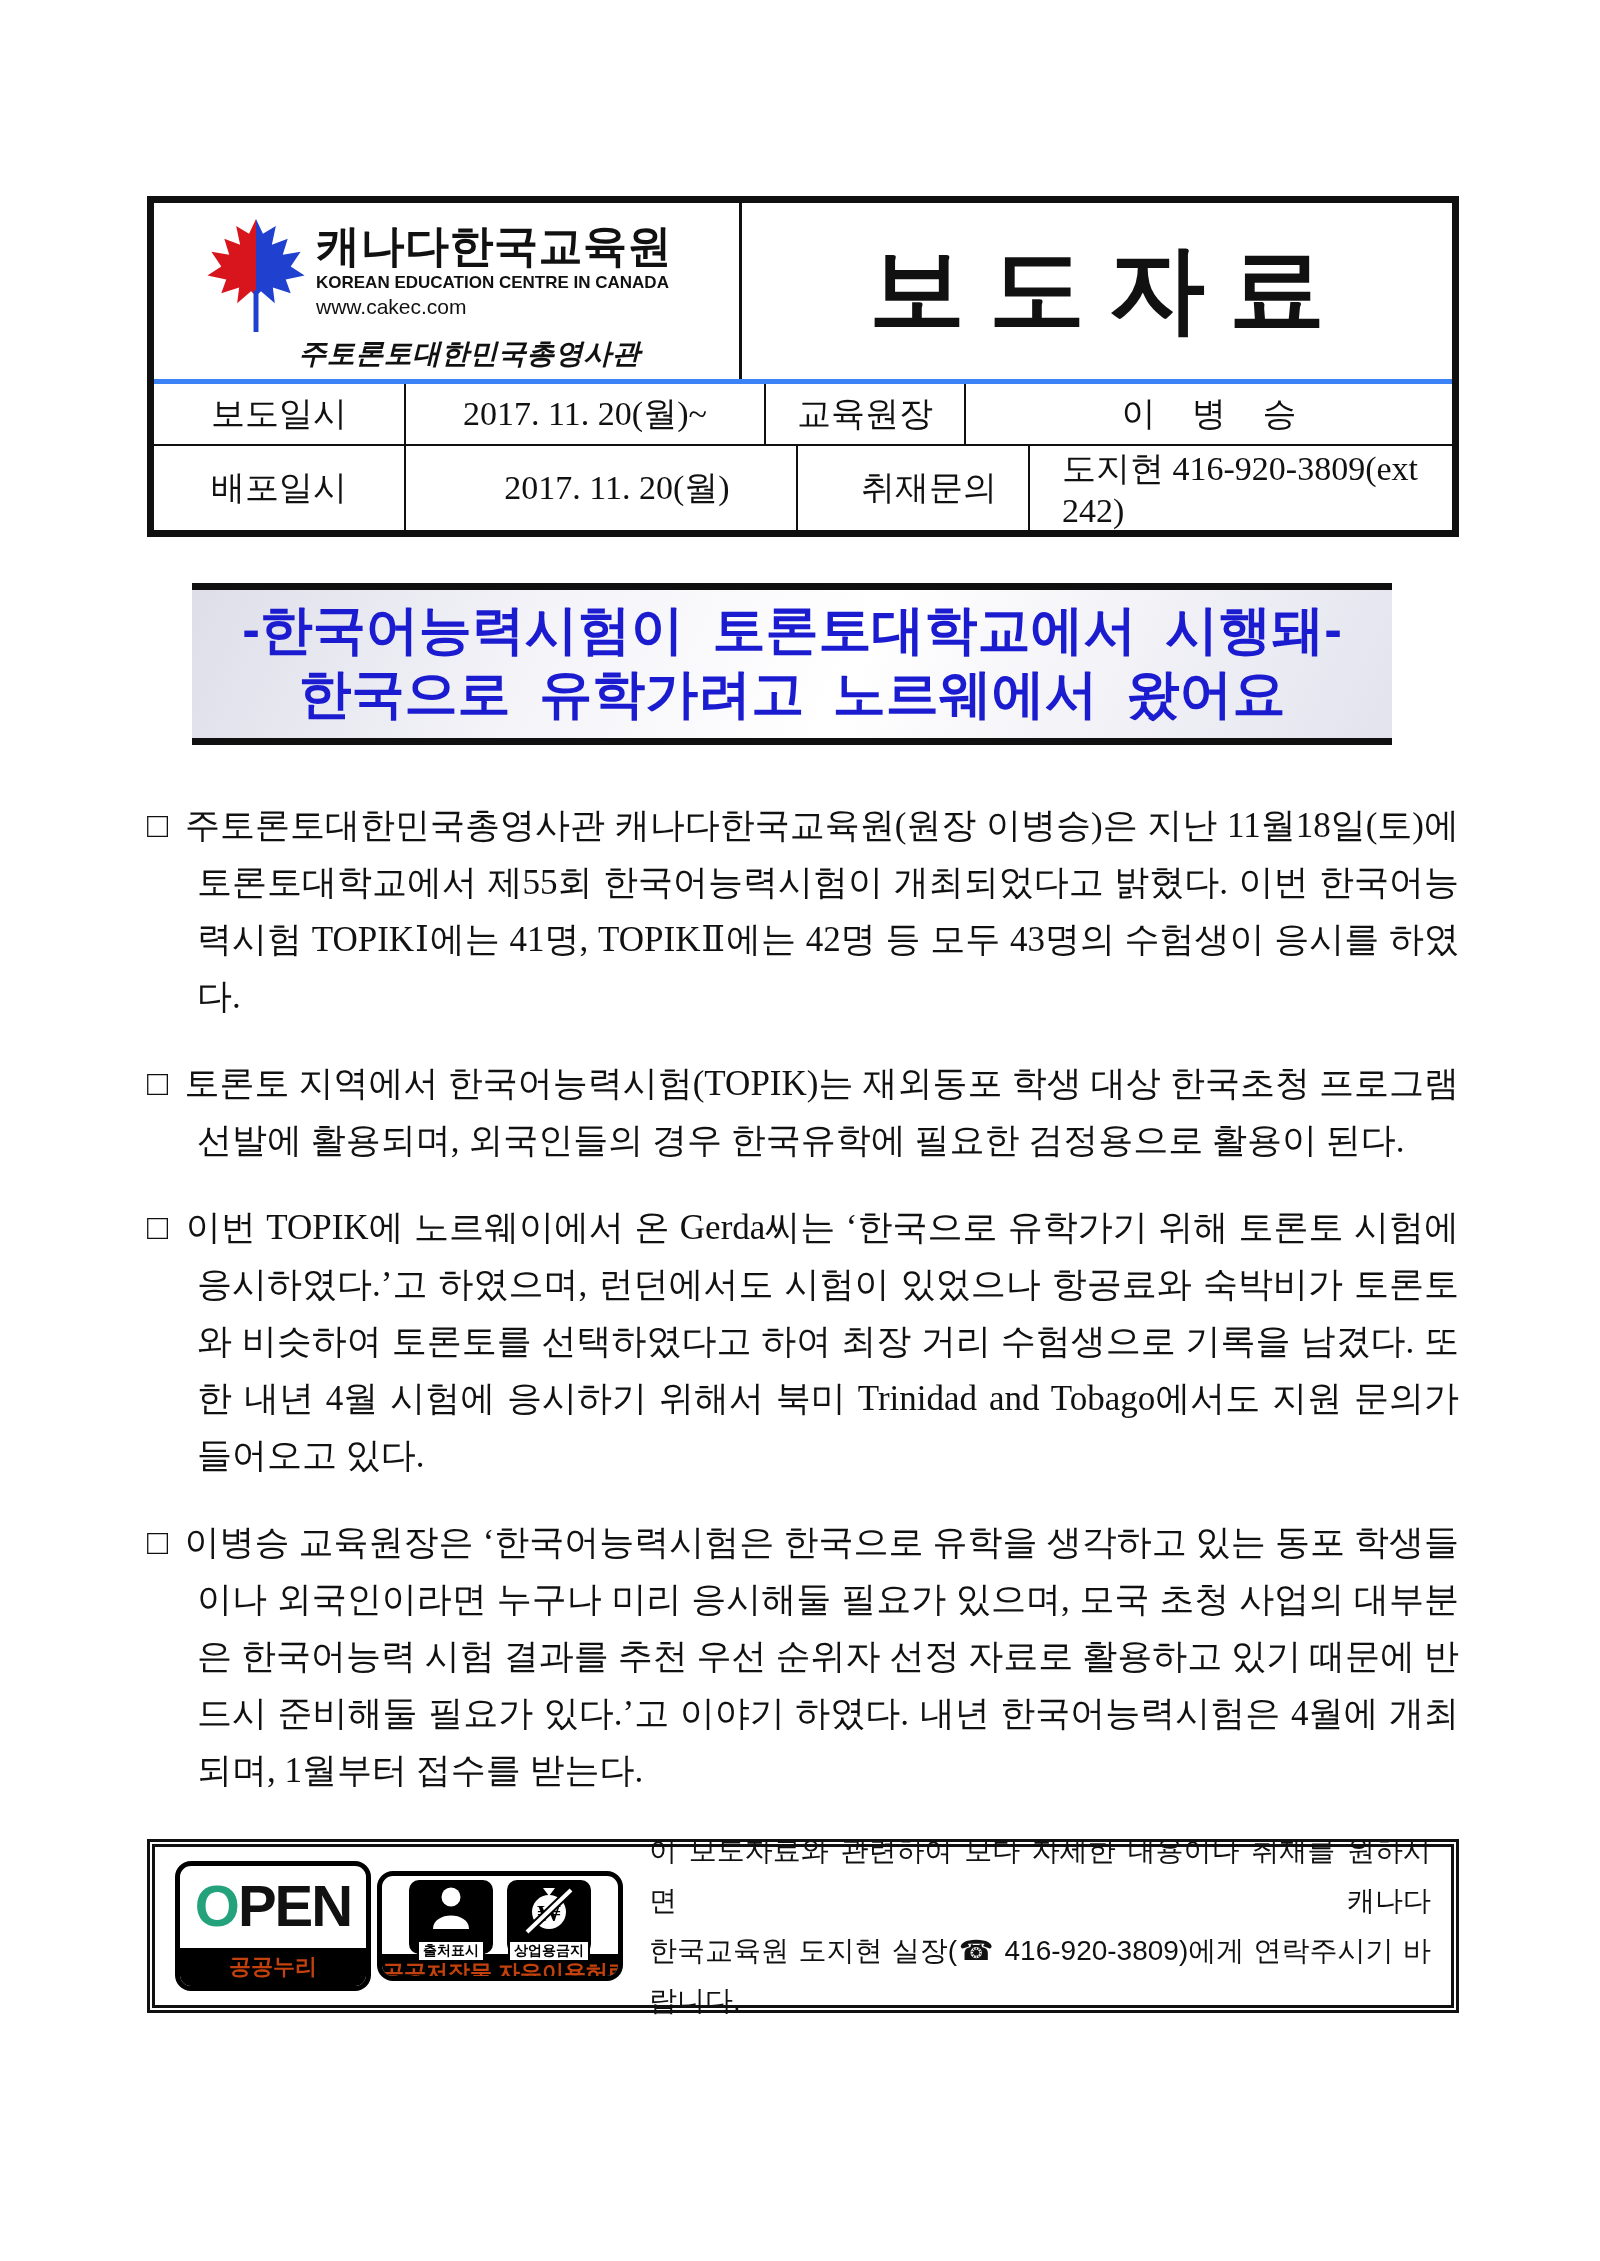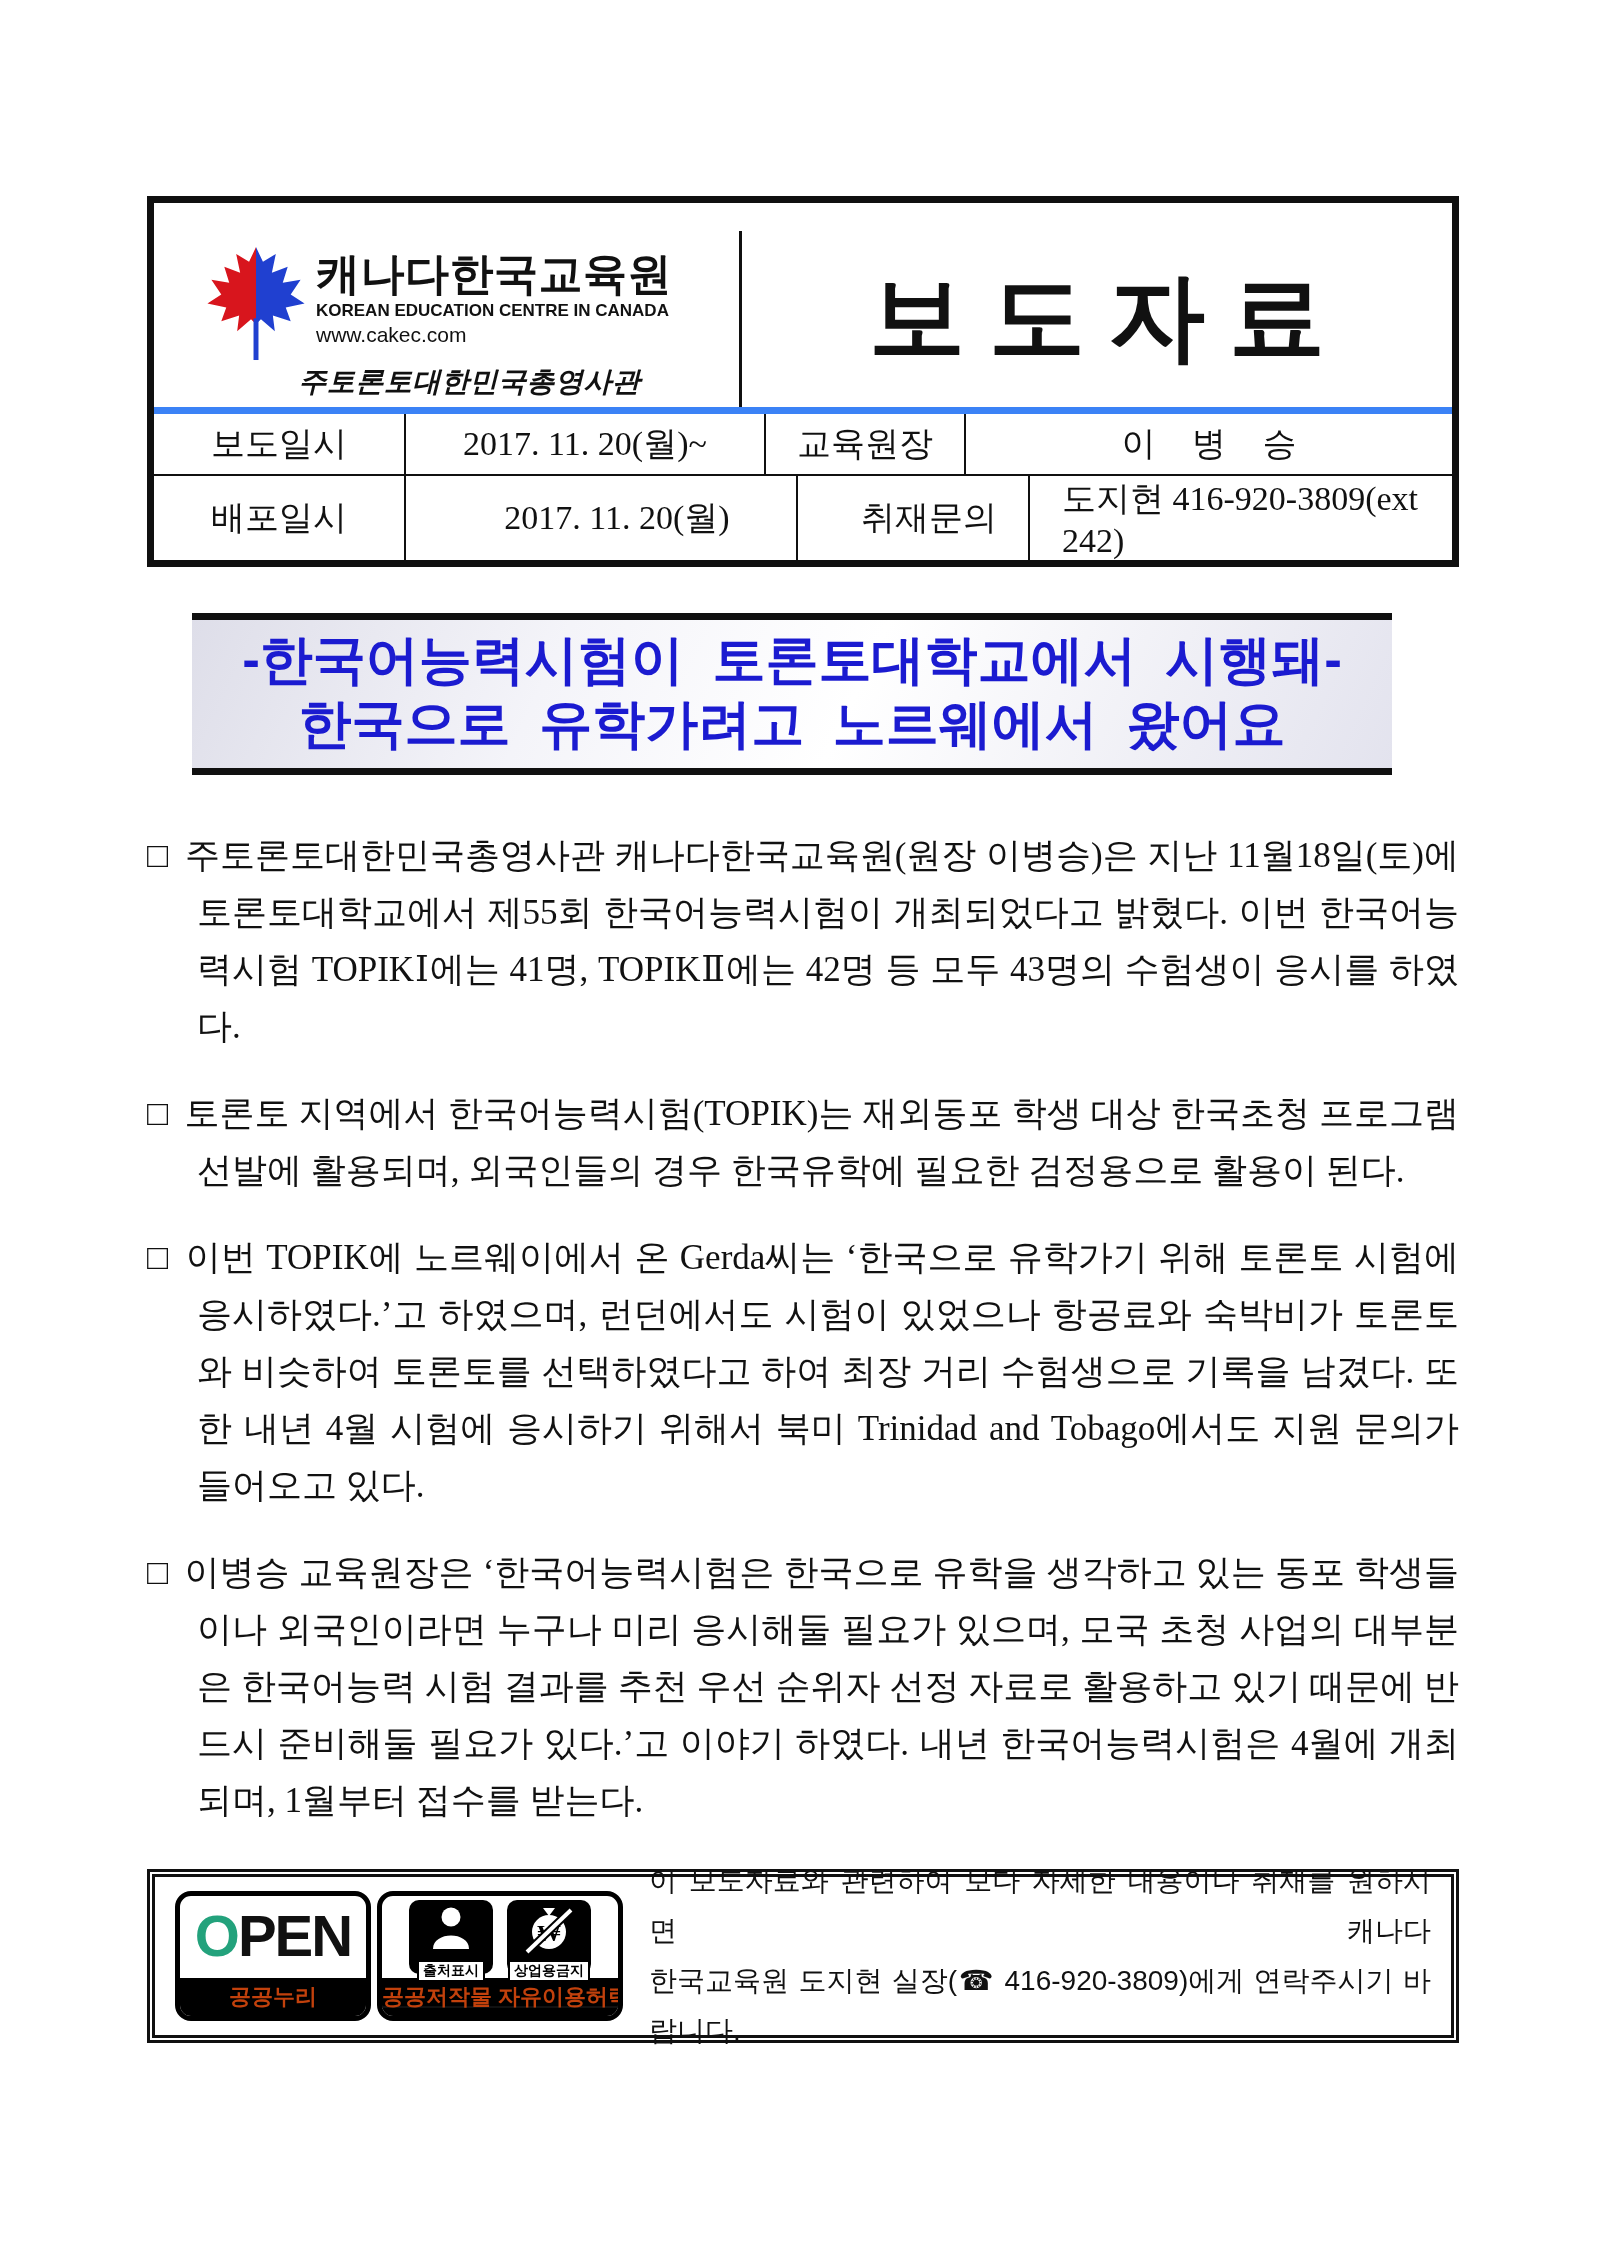--- a/index.html
+++ b/index.html
@@ -6,21 +6,21 @@
   body {
     width:1600px; height:2261px;
     font-family:"Liberation Serif","DejaVu Serif",serif;
     color:#111;
     position:relative;
   }
   .content { padding:196px 141px 0 147px; box-sizing:border-box; }
 
   
   .press-table { border:7px solid #101010; }
-  .row-top { display:grid; grid-template-columns:588px 1fr; border-bottom:7px solid #3b82f6;margin-top:28px; }
+  .row-top { display:grid; grid-template-columns:588px 1fr; border-bottom:5px solid #3b82f6; }
   .cell-logo { border-right:3px solid #101010; padding:14px 6px 6px 52px; box-sizing:border-box; }
   .logo-row { display:flex; align-items:flex-start; }
   .leaf-svg { width:100px; height:114px; flex:none; margin-top:2px; }
   .logo-text { margin-left:10px; padding-top:6px; font-family:"Liberation Sans","DejaVu Sans",sans-serif; }
   .org-kr { font-size:44px; font-weight:800; letter-spacing:0.5px; line-height:1.04; white-space:nowrap; }
   .org-en { font-size:17px; font-weight:700; margin-top:4px; white-space:nowrap; }
   .site   { font-size:21px; margin-top:2px; }
   .consulate { font-family:"Liberation Sans","DejaVu Sans",sans-serif; font-size:28px; font-weight:800;
                text-align:center; letter-spacing:0.5px; margin-top:2px; white-space:nowrap;font-style:italic; }
   .cell-doctype { display:flex; align-items:center; justify-content:center; }
@@ -53,21 +53,21 @@
   .license { display:flex; gap:6px; flex:none; align-items:center; }
   .badge { border:5px solid #000; border-radius:16px; background:#fff; overflow:hidden;
            display:flex; flex-direction:column; box-sizing:border-box; }
   .badge-open { width:196px; height:130px; }
   .open-word { flex:1; text-align:center; font-family:"Liberation Sans","DejaVu Sans",sans-serif;
                font-size:58px; font-weight:900; line-height:80px; letter-spacing:-2px; }
   .open-word::first-letter { color:#23a27c; }
   .badge-bar { background:#000; color:#c2410c; text-align:center; font-size:22px; font-weight:700;
                line-height:38px; height:38px; font-family:"Liberation Sans","DejaVu Sans",sans-serif;
                white-space:nowrap; }
-  .badge-license { width:246px; height:130px;text-decoration:underline; }
+  .badge-license { width:246px; height:110px;text-decoration:underline; }
   .badge-icons { flex:1; display:flex; justify-content:center; gap:14px; padding-top:4px; }
   .license-icon { width:84px; height:74px; background:#000; border-radius:10px; position:relative;
                   display:flex; justify-content:center; align-items:flex-start; }
   .license-icon svg { width:60px; height:60px; margin-top:2px; }
   .icon-label { position:absolute; bottom:-8px; left:50%; transform:translateX(-50%);
                 background:#fff; border:2px solid #000; color:#000; font-size:14px; font-weight:700;
                 padding:0 4px; white-space:nowrap; font-family:"Liberation Sans","DejaVu Sans",sans-serif; }
   .contact { flex:1; font-family:"Liberation Sans","DejaVu Sans",sans-serif; font-size:28px;
              line-height:50px; }
   .contact-line { text-align:justify; text-align-last:justify; }

